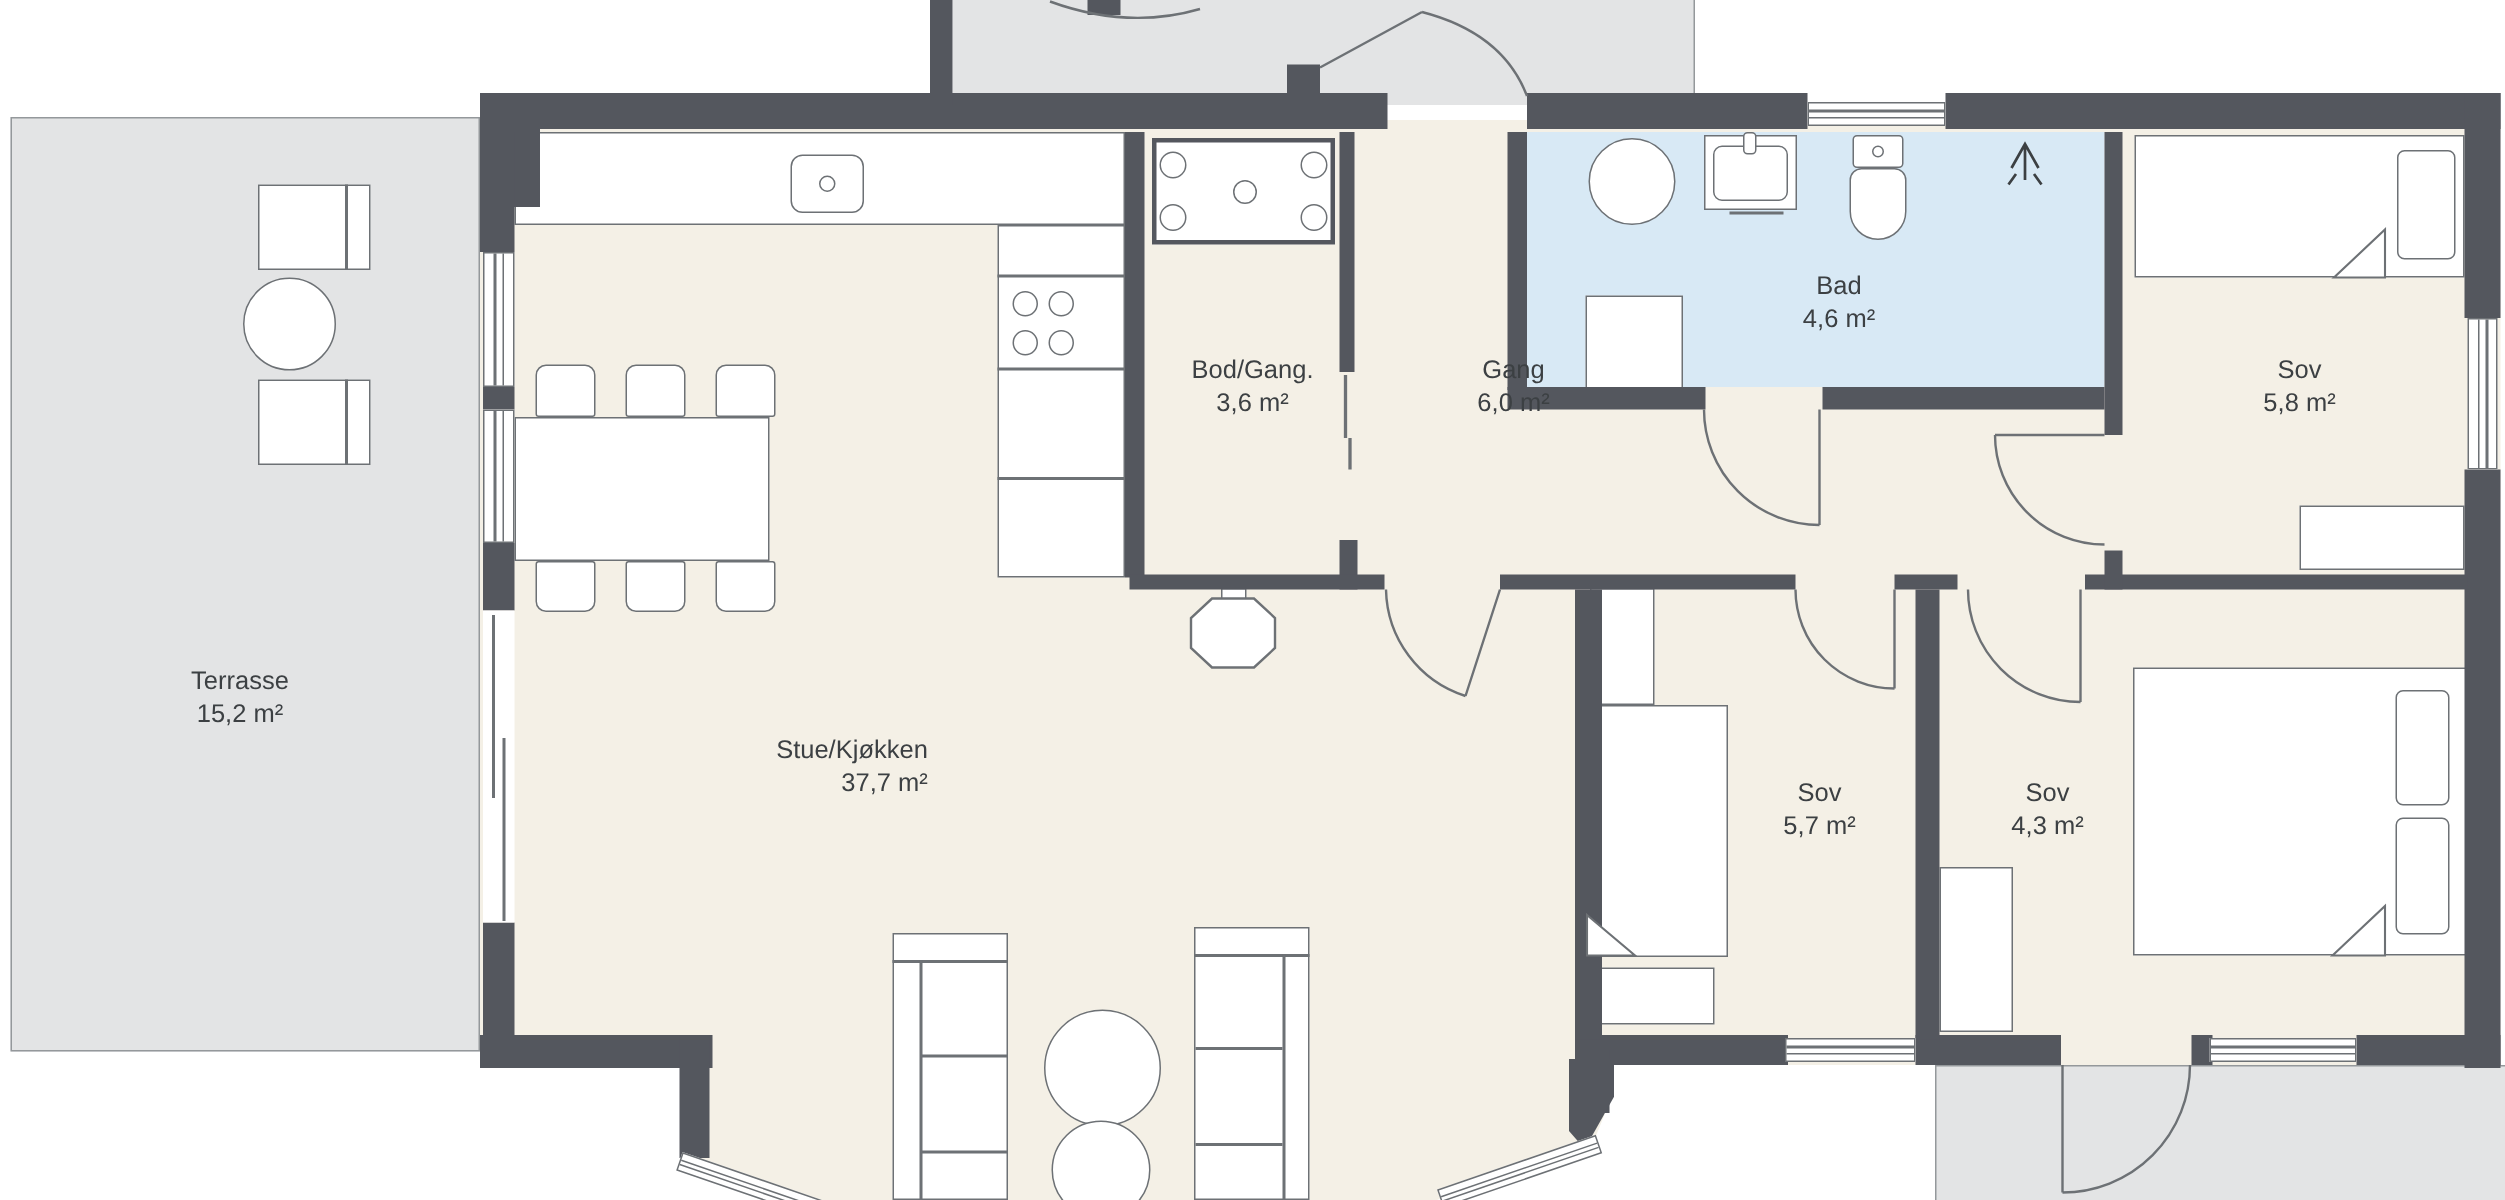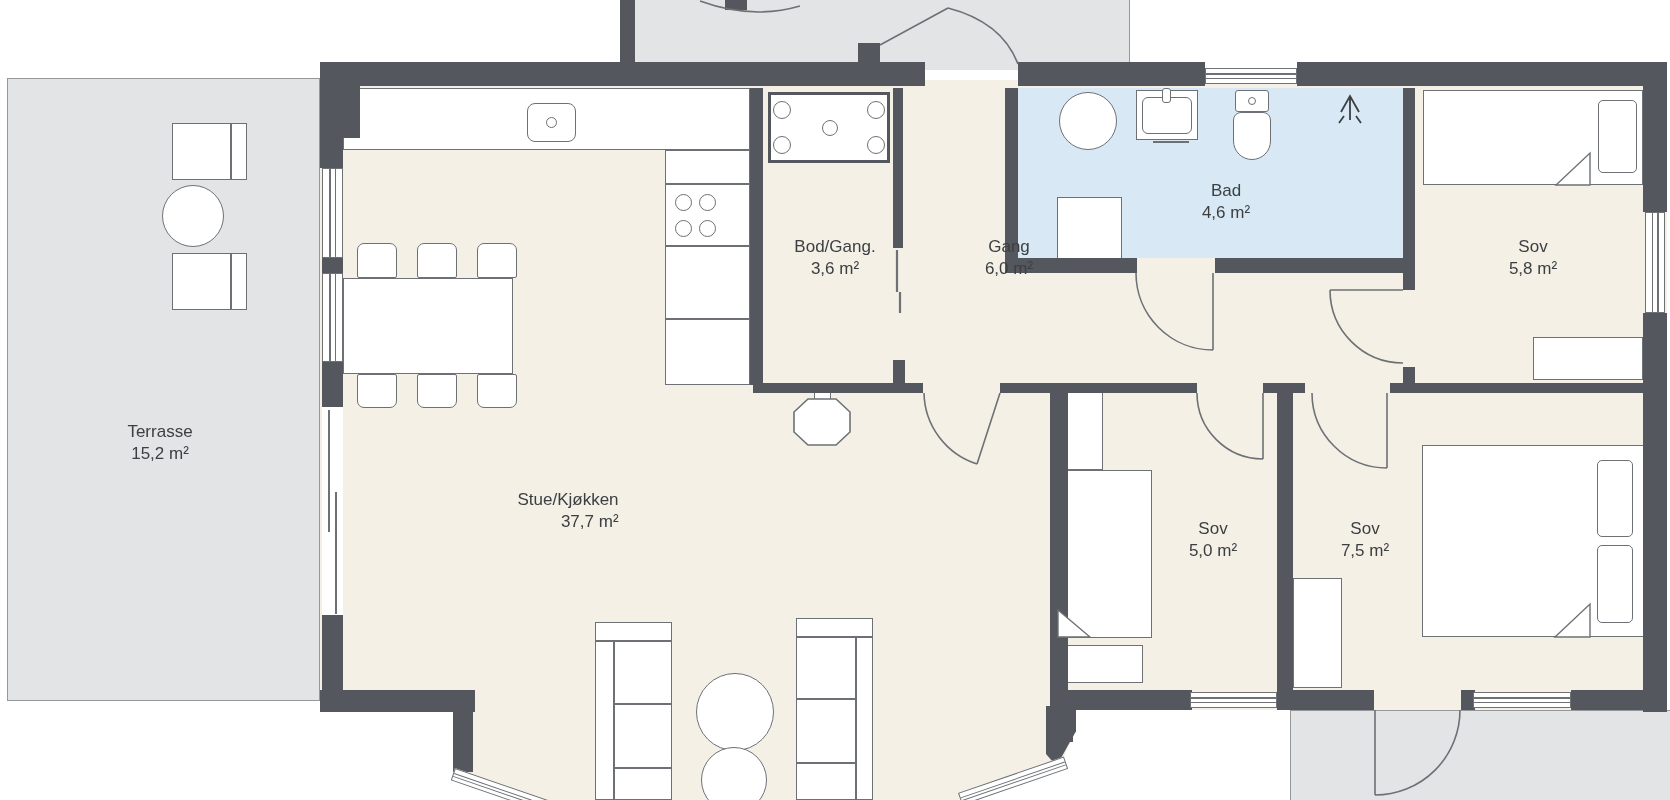--- a/index.html
+++ b/index.html
@@ -182,21 +182,21 @@
       <path d="M1375,710 L1375,795 M1460,710 A85,85 0 0 1 1375,795" fill="none" stroke="#6d7175" stroke-width="1.6"></path>
       <path d="M700,1 Q752,20 800,6" fill="none" stroke="#6d7175" stroke-width="1.6"></path>
       <path d="M897,250 L897,292 M900,292 L900,313" fill="none" stroke="#6d7175" stroke-width="2.2"></path>
       <path d="M808,399 L836,399 L850,412 L850,432 L836,445 L808,445 L794,432 L794,412 Z" fill="#fff" stroke="#6d7175" stroke-width="1.6"></path>
       <path d="M1556,185 L1590,185 L1590,153 Z" fill="#fff" stroke="#6d7175" stroke-width="1.4"></path>
       <path d="M1058,610 L1090,637 L1058,637 Z" fill="#fff" stroke="#6d7175" stroke-width="1.4"></path>
       <path d="M1555,637 L1590,604 L1590,637 Z" fill="#fff" stroke="#6d7175" stroke-width="1.4"></path>
       <path d="M1350,120 L1350,97 M1341,112 L1350,96 L1359,112 M1344,116 L1339,123 M1356,116 L1361,123" fill="none" stroke="#3c4043" stroke-width="1.8"></path>
     </svg>
   <div id="layer-labels">
-      <div class="lbl" style="left: 160px; top: 421px;">
+      <div class="lbl" style="left: 160px; top: 443px;">
         <div>Terrasse</div>
         <div>15,2 m²</div>
       </div>
       <div class="lbl" style="left: 568px; top: 489px; text-align: right;">
         <div>Stue/Kjøkken</div>
         <div>37,7 m²</div>
       </div>
       <div class="lbl" style="left: 835px; top: 236px;">
         <div>Bod/Gang.</div>
         <div>3,6 m²</div>
@@ -208,20 +208,20 @@
       <div class="lbl" style="left: 1226px; top: 180px;">
         <div>Bad</div>
         <div>4,6 m²</div>
       </div>
       <div class="lbl" style="left: 1533px; top: 236px;">
         <div>Sov</div>
         <div>5,8 m²</div>
       </div>
       <div class="lbl" style="left: 1213px; top: 518px;">
         <div>Sov</div>
-        <div>5,0 m²</div>
+        <div>5,7 m²</div>
       </div>
       <div class="lbl" style="left: 1365px; top: 518px;">
         <div>Sov</div>
-        <div>7,5 m²</div>
+        <div>4,3 m²</div>
       </div>
     </div>
 </div>
 
 </body></html>

